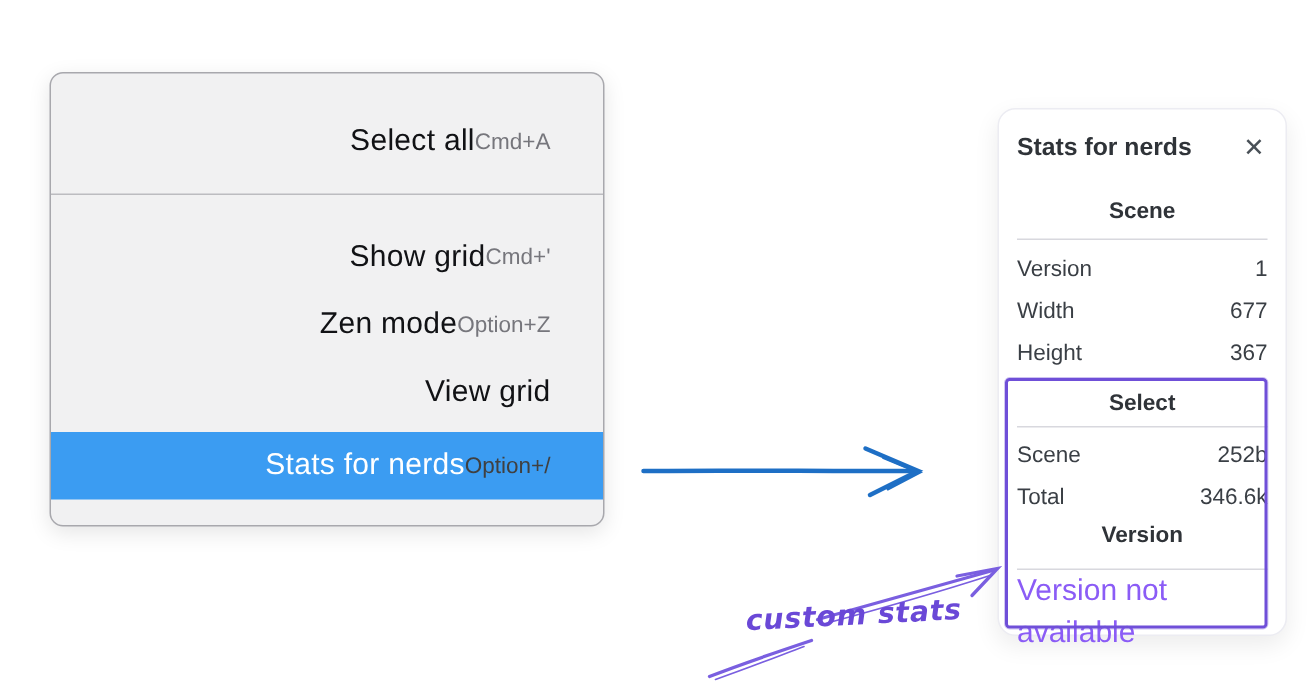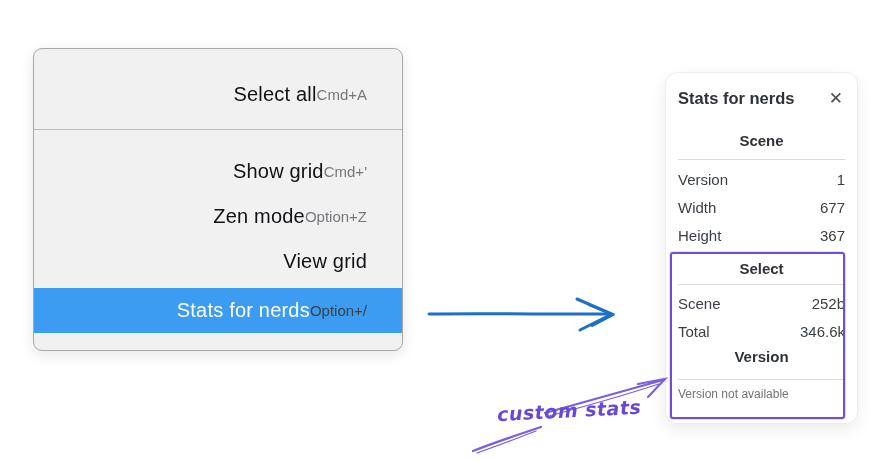--- a/index.html
+++ b/index.html
@@ -41,21 +41,21 @@
   .p-header{font-size:15px;font-weight:bold;color:#2f3338;text-align:center;height:20px;line-height:20px;}
   .hdr-scene{margin-top:20px;}
   .hdr-storage{margin-top:10px;}
   .hdr-version{margin-top:2px;}
   .p-div{height:1px;background:#d8d8de;}
   .div-scene{margin-top:8px;margin-bottom:5px;}
   .div-storage{margin-top:5px;margin-bottom:4px;}
   .div-version{margin-top:12px;margin-bottom:0;}
   .p-row{display:flex;justify-content:space-between;align-items:center;height:28px;font-size:15px;}
   .p-row .val{text-align:right;}
-  .p-note{height:28px;line-height:28px;font-size:12px;color:#737373;}
+  .p-note{height:28px;line-height:28px;font-size:20px;color:#8b5cf6;}
 
   
   .purple-box{
     position:absolute;left:670px;top:252px;width:171px;height:163px;
     border:2px solid #6f4fd8;border-radius:3px;
     box-shadow:0 0 0 .6px rgba(111,79,216,.35);
     pointer-events:none;
   }
   .custom-stats{
     position:absolute;left:497px;top:399px;width:160px;

